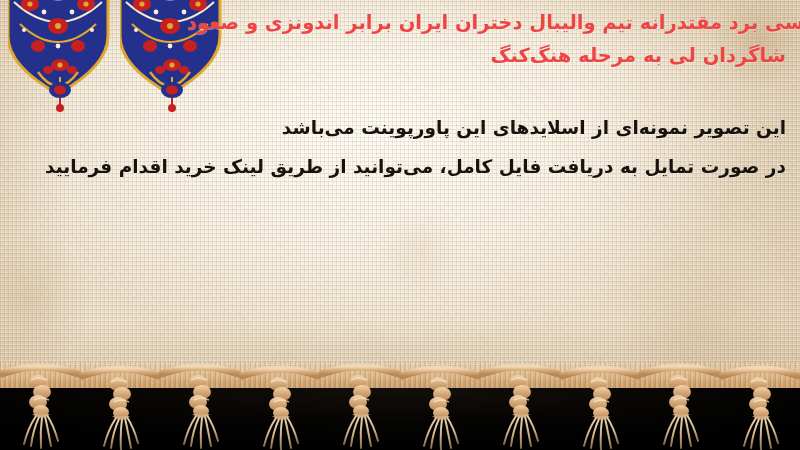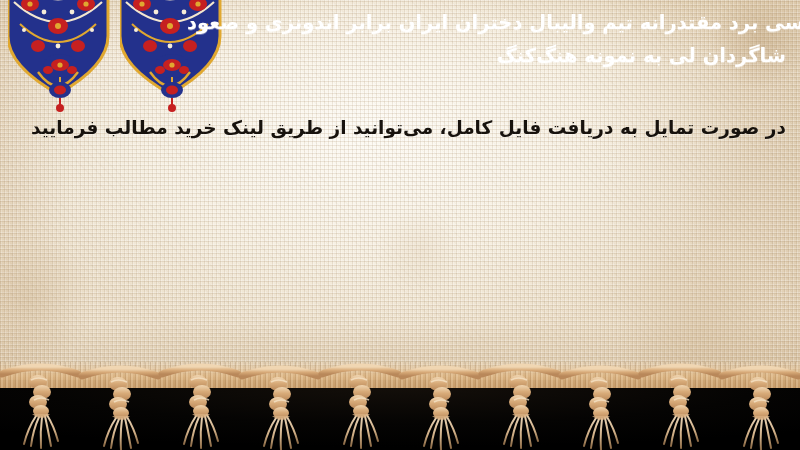--- a/index.html
+++ b/index.html
@@ -55,21 +55,21 @@
       radial-gradient(circle 70px at 760px 40px, rgba(176,142,98,0.30), rgba(176,142,98,0) 70%),
       radial-gradient(circle 90px at 30px 300px, rgba(186,155,112,0.22), rgba(186,155,112,0) 72%),
       radial-gradient(circle 120px at 700px 330px, rgba(192,162,120,0.20), rgba(192,162,120,0) 70%),
       radial-gradient(circle 60px at 420px 250px, rgba(198,170,130,0.14), rgba(198,170,130,0) 72%);
   }
 
   
   #headline{
     position:absolute;right:14px;top:6px;width:770px;
     text-align:right;
-    color:#ffffff;
+    color:#ef4444;
     font-size:19.5px;
     line-height:33px;
     font-weight:700;
     letter-spacing:0px;
     white-space:nowrap;
     text-shadow:0 1px 0 rgba(255,255,255,.35);
   }
   #headline .hl-line{display:block;}
   #headline .hl-line.l1{margin-right:-18px;}
 
@@ -190,25 +190,26 @@
 
   <div class="ornament o2">
     <svg width="108" height="150" viewBox="0 0 108 150" aria-hidden="true">
       <use href="#medallion" x="-4" y="38"></use>
       <use href="#pendant" x="52" y="96"></use>
     </svg>
   </div>
 
   <div id="headline">
     <span class="hl-line l1">سی برد مقتدرانه تیم والیبال دختران ایران برابر اندونزی و صعود</span>
-    <span class="hl-line l2">شاگردان لی به نمونه هنگ‌کنگ</span>
+    <span class="hl-line l2">شاگردان لی به مرحله هنگ‌کنگ</span>
   </div>
 
   <div id="body-copy">
-    <span class="bl">در صورت تمایل به دریافت فایل کامل، می‌توانید از طریق لینک خرید مطالب فرمایید</span>
+    <span class="bl">این تصویر نمونه‌ای از اسلایدهای این پاورپوینت می‌باشد</span>
+    <span class="bl">در صورت تمایل به دریافت فایل کامل، می‌توانید از طریق لینک خرید اقدام فرمایید</span>
   </div>
 
   <div id="black-field"></div>
 
   <div id="fringe-band"></div>
   <div id="fringe-weave"></div>
 
   <svg id="tassels" viewBox="0 0 800 92">
     <defs>
       <linearGradient id="cordG" x1="0" y1="0" x2="0" y2="1">

